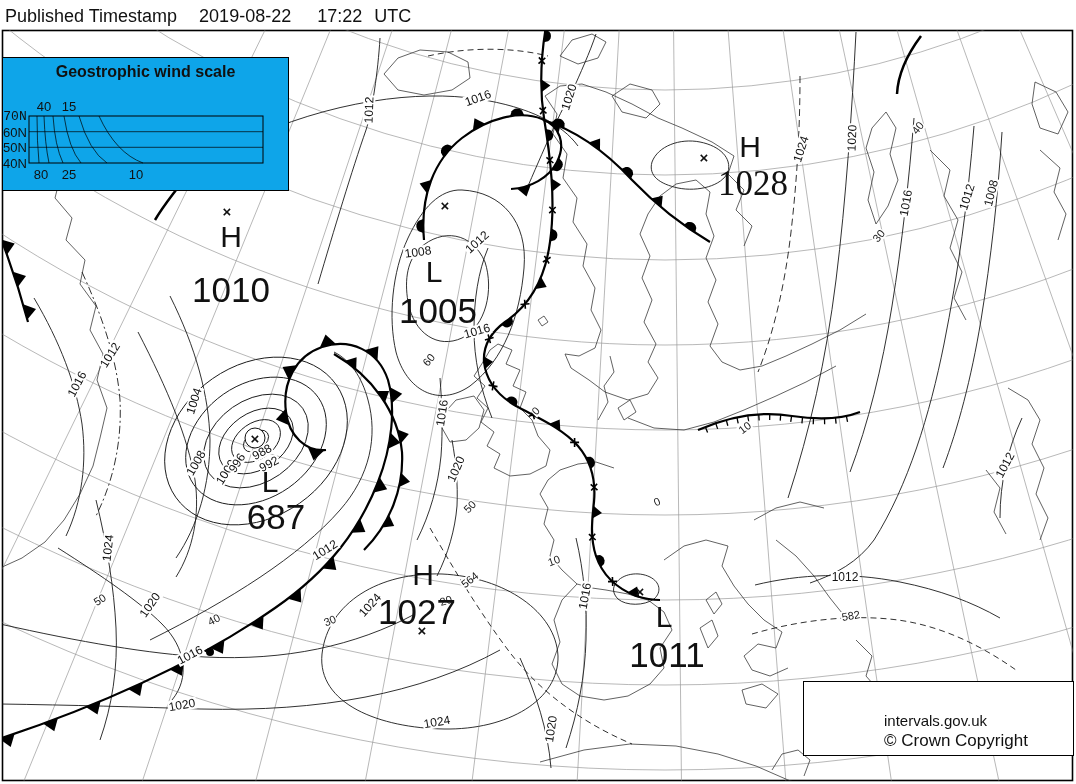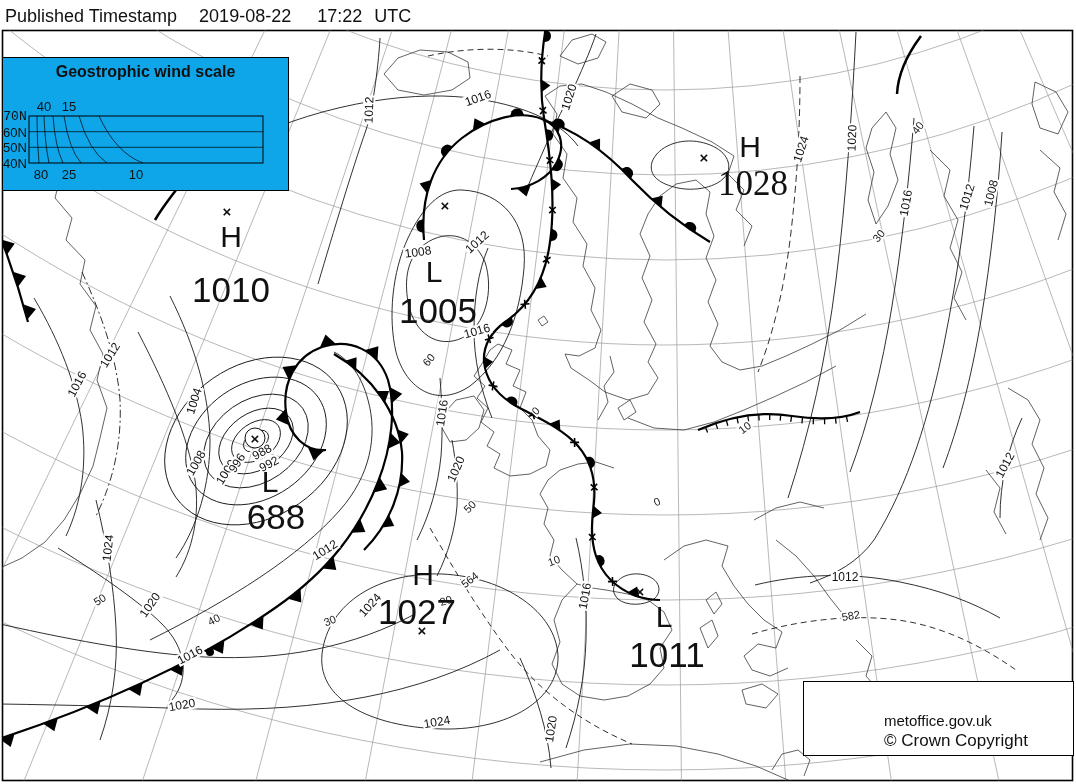--- a/index.html
+++ b/index.html
@@ -292,21 +292,21 @@
       <span class="lbl pc-letter" style="left: 231px; top: 237px; --r: 0deg;">H</span>
       <span class="lbl pc-value" style="left: 231px; top: 274px; margin-top: 15px; --r: 0deg;">1010</span>
       <span class="lbl pc-cross" style="left: 227px; top: 211px; --r: 0deg;">×</span>
       <span class="lbl pc-letter" style="left: 434px; top: 272px; --r: 0deg;">L</span>
       <span class="lbl pc-value" style="left: 438px; top: 310px; --r: 0deg;">1005</span>
       <span class="lbl pc-cross" style="left: 445px; top: 205px; --r: 0deg;">×</span>
       <span class="lbl pc-letter" style="left: 750px; top: 147px; --r: 0deg;">H</span>
       <span class="lbl pc-value" style="left: 753px; top: 183px; font-family: Liberation Serif, serif; --r: 0deg;">1028</span>
       <span class="lbl pc-cross" style="left: 704px; top: 157px; --r: 0deg;">×</span>
       <span class="lbl pc-letter" style="left: 270px; top: 482px; --r: 0deg;">L</span>
-      <span class="lbl pc-value" style="left: 276px; top: 516px; --r: 0deg;">688</span>
+      <span class="lbl pc-value" style="left: 276px; top: 516px; --r: 0deg;">687</span>
       <span class="lbl pc-cross circled" style="left: 255px; top: 438px; --r: 0deg;">×</span>
       <span class="lbl pc-letter" style="left: 423px; top: 575px; --r: 0deg;">H</span>
       <span class="lbl pc-value" style="left: 417px; top: 611px; --r: 0deg;">1027</span>
       <span class="lbl pc-cross" style="left: 422px; top: 630px; --r: 0deg;">×</span>
       <span class="lbl pc-letter" style="left: 664px; top: 617px; --r: 0deg;">L</span>
       <span class="lbl pc-value" style="left: 667px; top: 654px; --r: 0deg;">1011</span>
       <span class="lbl pc-cross" style="left: 640px; top: 591px; --r: 0deg;">×</span>
     </div>
 
   <div class="published">
@@ -338,17 +338,17 @@
       <span class="ws-num" style="position: absolute; left: 12px; top: 58px; font-family: Liberation Mono, monospace;">70N</span>
       <span class="ws-num" style="position: absolute; left: 12px; top: 73.7px;">60N</span>
       <span class="ws-num" style="position: absolute; left: 12px; top: 89.3px;">50N</span>
       <span class="ws-num" style="position: absolute; left: 12px; top: 105px;">40N</span>
       <span class="ws-num" style="position: absolute; left: 38px; top: 116px;">80</span>
       <span class="ws-num" style="position: absolute; left: 66px; top: 116px;">25</span>
       <span class="ws-num" style="position: absolute; left: 133px; top: 116px;">10</span>
     </div>
 
   <div class="logo-box">
-    <div class="logo-site">metoffice.gov.uk</div>
+    <div class="logo-site">intervals.gov.uk</div>
     <div class="logo-copy">© Crown Copyright</div>
   </div>
 
 </div>
 
 </body></html>

